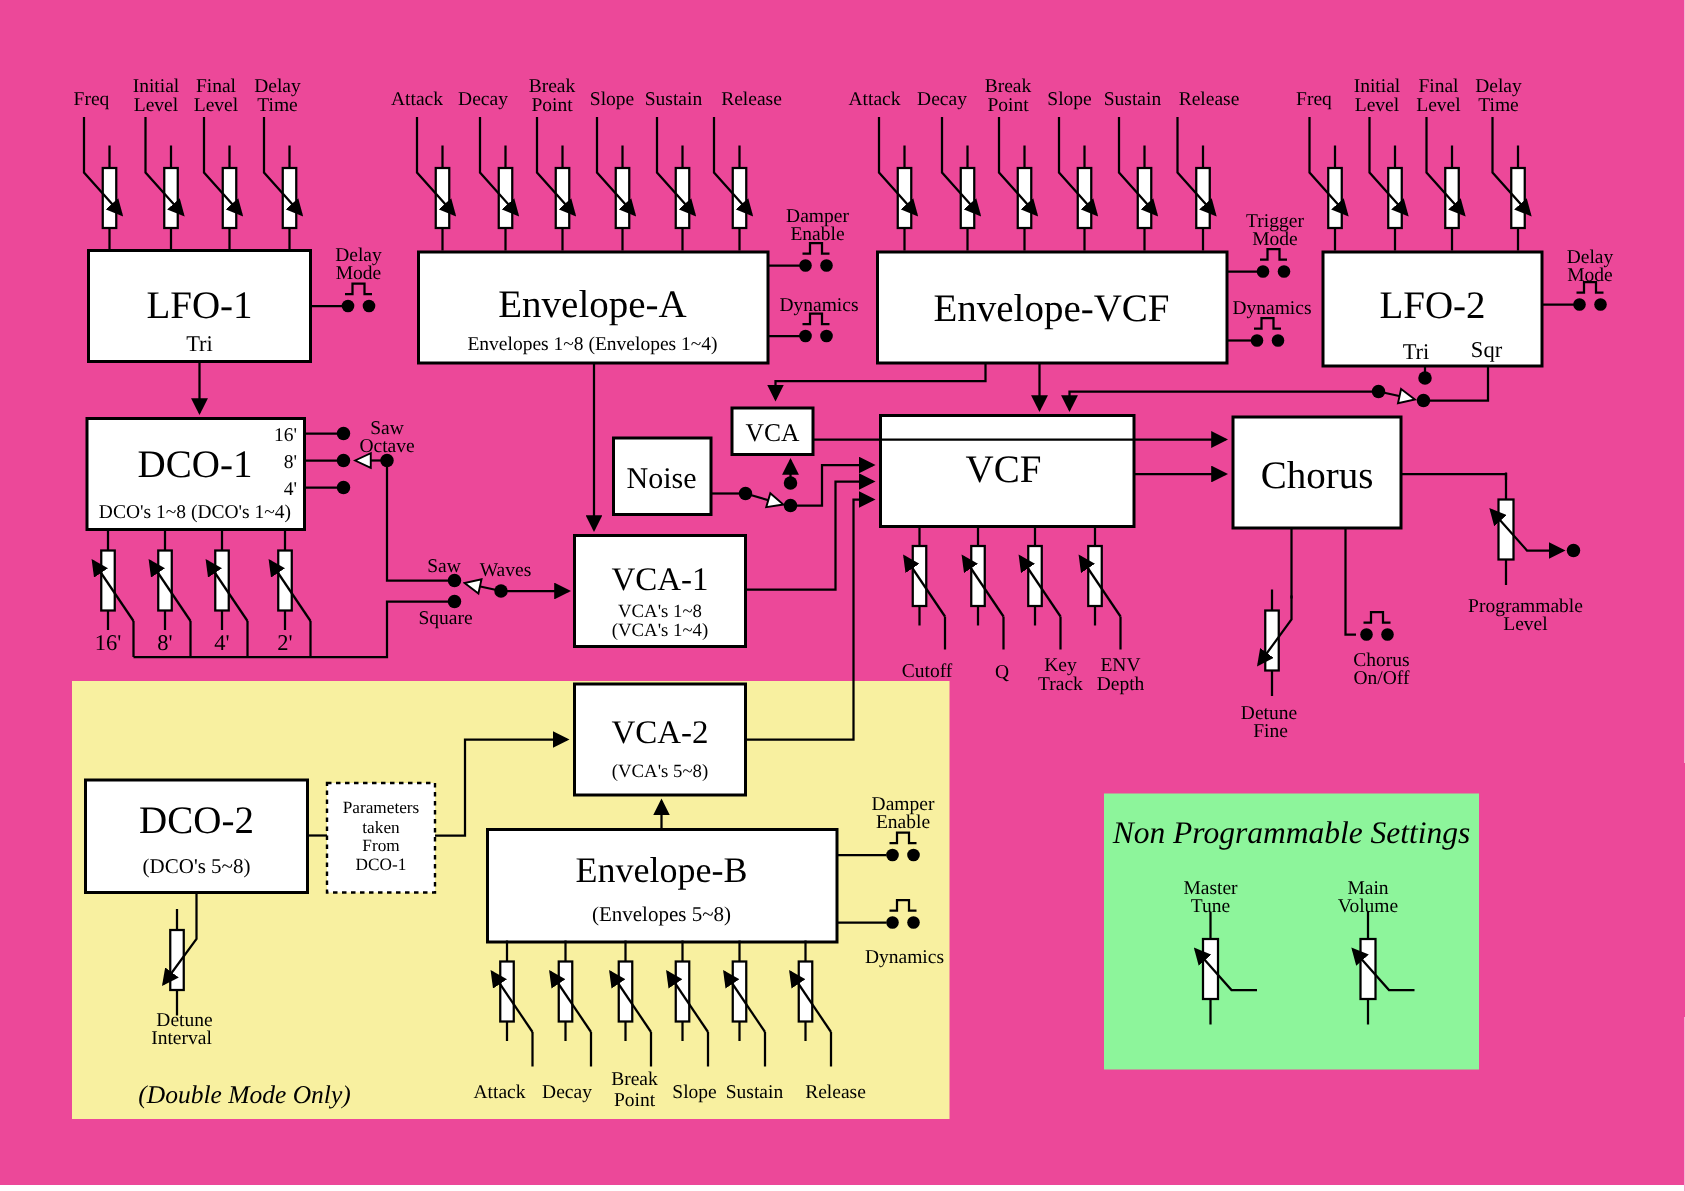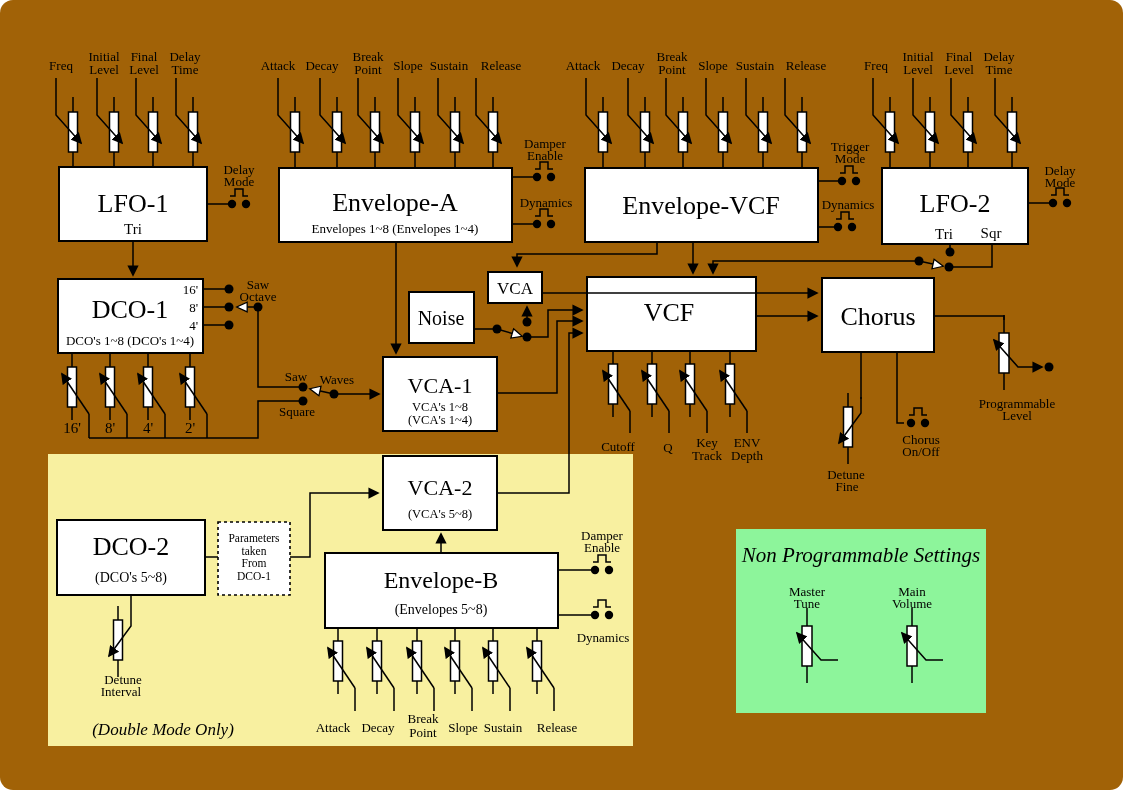--- a/index.html
+++ b/index.html
@@ -1,16 +1,16 @@
 <!DOCTYPE html>
 <html><head>
 <meta charset="utf-8">
 <style>
   html,body{margin:0;padding:0;background:#fff;}
-  #stage{position:relative;width:1123px;height:790px;background:#a16207;overflow:hidden;border-radius:13px;}
+  #stage{position:relative;width:1123px;height:790px;background:#ec4899;overflow:hidden;}
   svg{position:absolute;left:0;top:0;}
   .box{fill:#ffffff;stroke:#000;stroke-width:2;}
   .dashedbox{fill:#ffffff;stroke:#000;stroke-width:1.6;stroke-dasharray:3,3;}
   .comp{fill:#ffffff;stroke:#000;stroke-width:1.5;}
   .wire{stroke:#000;stroke-width:1.5;fill:none;}
   .arr{marker-end:url(#ar);}
   .arrO{marker-end:url(#arO);}
   .dot{fill:#000;stroke:none;}
   text{font-family:"Liberation Serif",serif;fill:#000;text-anchor:middle;}
   .t26{font-size:26px;} .t24{font-size:24px;} .t22{font-size:22px;}

